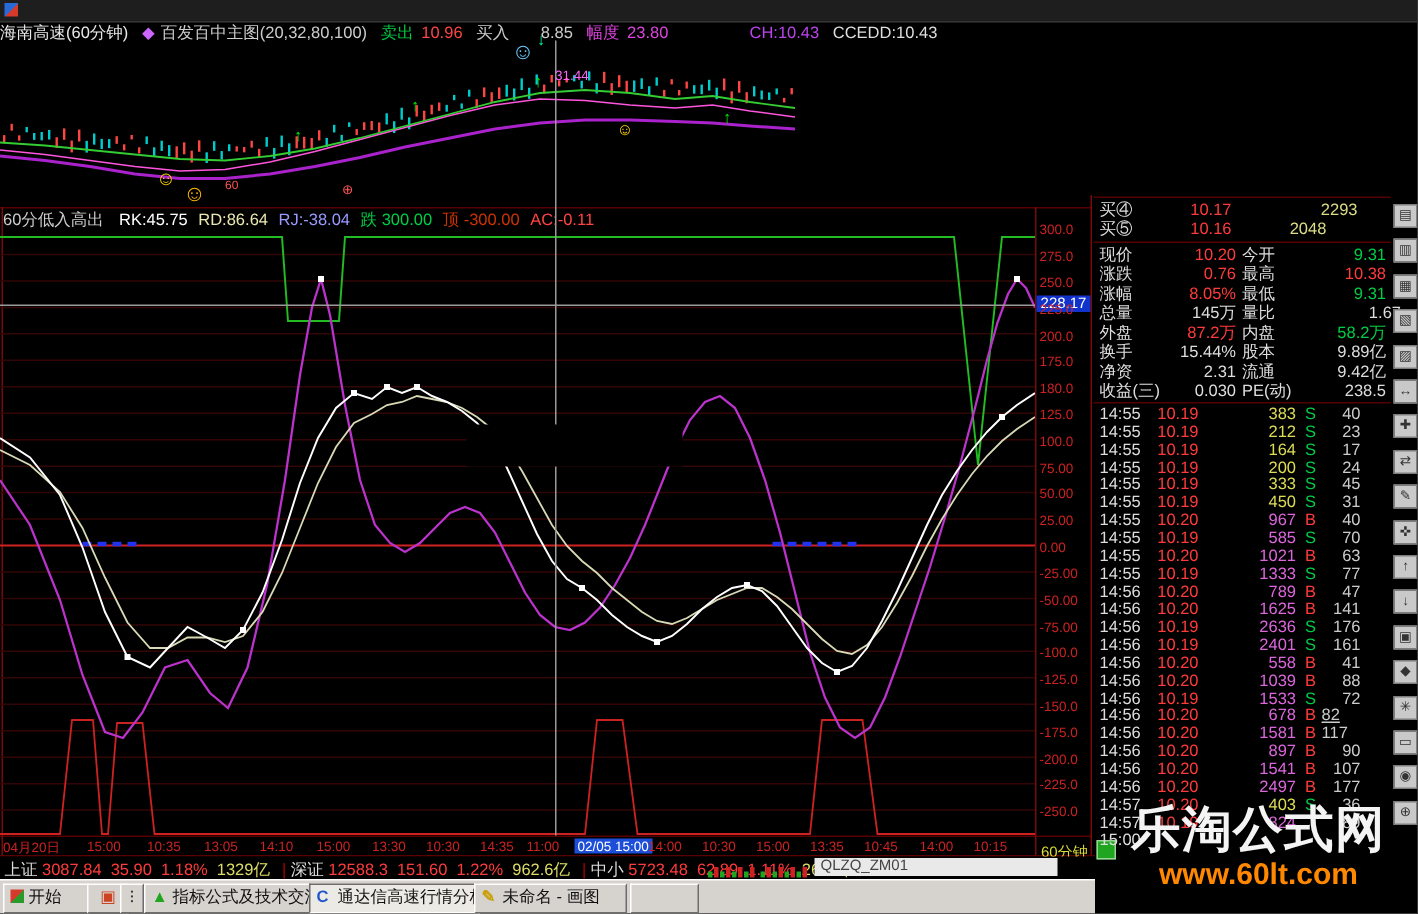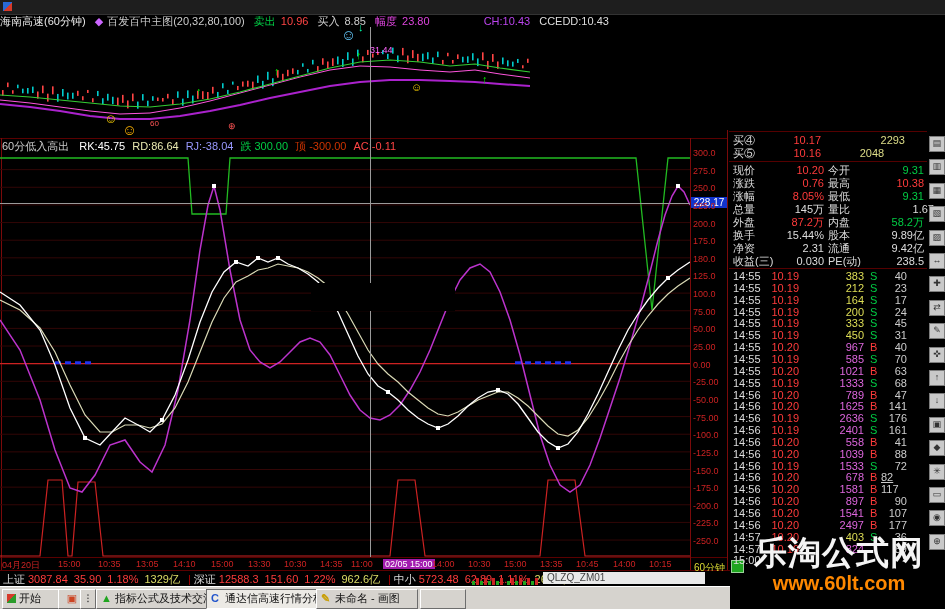--- a/index.html
+++ b/index.html
@@ -12,21 +12,21 @@
   .logo{display:inline-block;width:9px;height:9px;margin:2px 2px 0 3px;vertical-align:top;
         background:linear-gradient(135deg,#2a6ad6 50%,#d63a2a 50%);}
   .titlebar{position:absolute;left:0;top:14px;width:945px;height:13px;white-space:nowrap;font-size:11px;}
   .titlebar span{margin-right:6px;}
   .indhdr{position:absolute;left:2px;top:139px;width:688px;height:12px;white-space:nowrap;font-size:11px;}
   .indhdr span{margin-right:7px;}
   .redline-h{position:absolute;height:1px;background:#5a0000;}
   .redline-v{position:absolute;width:1px;background:#7a0a0a;}
   .axis-label{position:absolute;left:693px;width:33px;font-size:9px;color:#cc2222;}
   .xlab{position:absolute;top:559px;font-size:9px;color:#cc2222;white-space:nowrap;}
-  .xlab.hl{background:#a21caf;color:#fff;padding:0 2px;}
+  .xlab.hl{background:#1d4ed8;color:#fff;padding:0 2px;}
   .tag{position:absolute;left:691px;top:197px;width:36px;height:11px;background:#1133cc;color:#fff;
        font-size:10px;line-height:11px;text-align:center;}
   .qrow{position:absolute;left:729px;width:199px;height:12px;font-size:11px;line-height:12px;white-space:nowrap;}
   .qrow i{font-style:normal;position:absolute;top:0;}
   .toolicon{position:absolute;left:929px;width:14px;height:14px;background:#c9c9c9;border:1px solid #7d7d7d;
             color:#333;font-size:9px;line-height:13px;text-align:center;}
   .bottombar{position:absolute;left:0;top:571px;width:730px;height:15px;background:#000;white-space:nowrap;}
   .bottombar .seg{display:inline-block;margin-right:5px;font-size:11px;}
   .taskbar{position:absolute;left:0;top:586px;width:730px;height:23px;background:#d6d3ce;border-top:1px solid #fff;}
   .tbtn{position:absolute;top:2px;height:18px;background:#d6d3ce;border:1px solid;
@@ -51,21 +51,21 @@
   <div class="menubar">
     <span class="logo"></span>
   </div>
 
   <div class="titlebar">
     <span style="color:#e8e8e8">海南高速(60分钟)</span>
     <span style="color:#cc66ff;margin-right:1px">◆</span>
     <span style="color:#cccccc">百发百中主图(20,32,80,100)</span>
     <span style="color:#00cc44;margin-right:2px">卖出</span>
     <span style="color:#ff4444">10.96</span>
-    <span style="color:#cccccc;margin-right:2px">买入</span>
+    <span style="color:#cccccc;margin-right:18px">买入</span>
     <span style="color:#cccccc">8.85</span>
     <span style="color:#dd44dd;margin-right:2px">幅度</span>
     <span style="color:#dd44dd">23.80</span>
     <span style="color:#bb44ee;margin-left:45px">CH:10.43</span>
     <span style="color:#dddddd">CCEDD:10.43</span>
   </div>
 
   <svg id="price-svg" class="abs" style="left:0;top:27px" width="530" height="110">
       <rect x="2" y="63.07513225328718" width="1.6" height="5.577506859107321" fill="#ff4444"></rect>
       <rect x="7" y="55.53685621616934" width="1.6" height="4.5954918117467605" fill="#ff4444"></rect>
@@ -425,21 +425,21 @@
         <i style="left: 30px; width: 40px; text-align: right; color: rgb(255, 59, 59);">10.20</i>
         <i style="left: 80px; width: 55px; text-align: right; color: rgb(221, 102, 221);">1021</i>
         <i style="left: 141px; color: rgb(255, 59, 59);">B</i>
         <i style="left: 152px; width: 26px; text-align: right; color: rgb(204, 204, 204);">63</i>
       </div>
       <div class="qrow" style="top: 376.65px;">
         <i style="left: 4px; color: rgb(221, 221, 221);">14:55</i>
         <i style="left: 30px; width: 40px; text-align: right; color: rgb(255, 59, 59);">10.19</i>
         <i style="left: 80px; width: 55px; text-align: right; color: rgb(221, 102, 221);">1333</i>
         <i style="left: 141px; color: rgb(0, 204, 68);">S</i>
-        <i style="left: 152px; width: 26px; text-align: right; color: rgb(204, 204, 204);">68</i>
+        <i style="left: 152px; width: 26px; text-align: right; color: rgb(204, 204, 204);">77</i>
       </div>
       <div class="qrow" style="top: 388.5px;">
         <i style="left: 4px; color: rgb(221, 221, 221);">14:56</i>
         <i style="left: 30px; width: 40px; text-align: right; color: rgb(255, 59, 59);">10.20</i>
         <i style="left: 80px; width: 55px; text-align: right; color: rgb(221, 102, 221);">789</i>
         <i style="left: 141px; color: rgb(255, 59, 59);">B</i>
         <i style="left: 152px; width: 26px; text-align: right; color: rgb(204, 204, 204);">47</i>
       </div>
       <div class="qrow" style="top: 400.35px;">
         <i style="left: 4px; color: rgb(221, 221, 221);">14:56</i>

